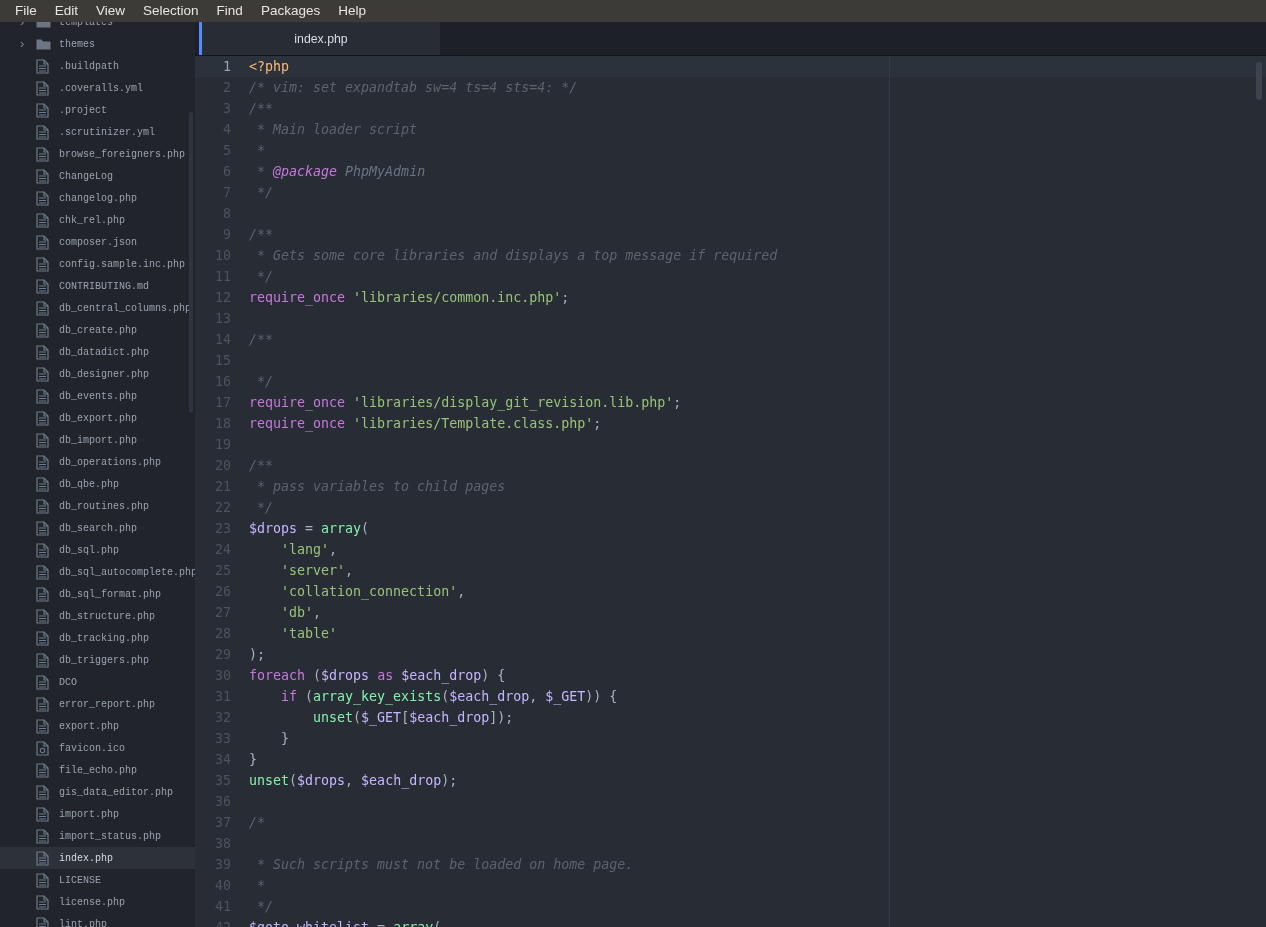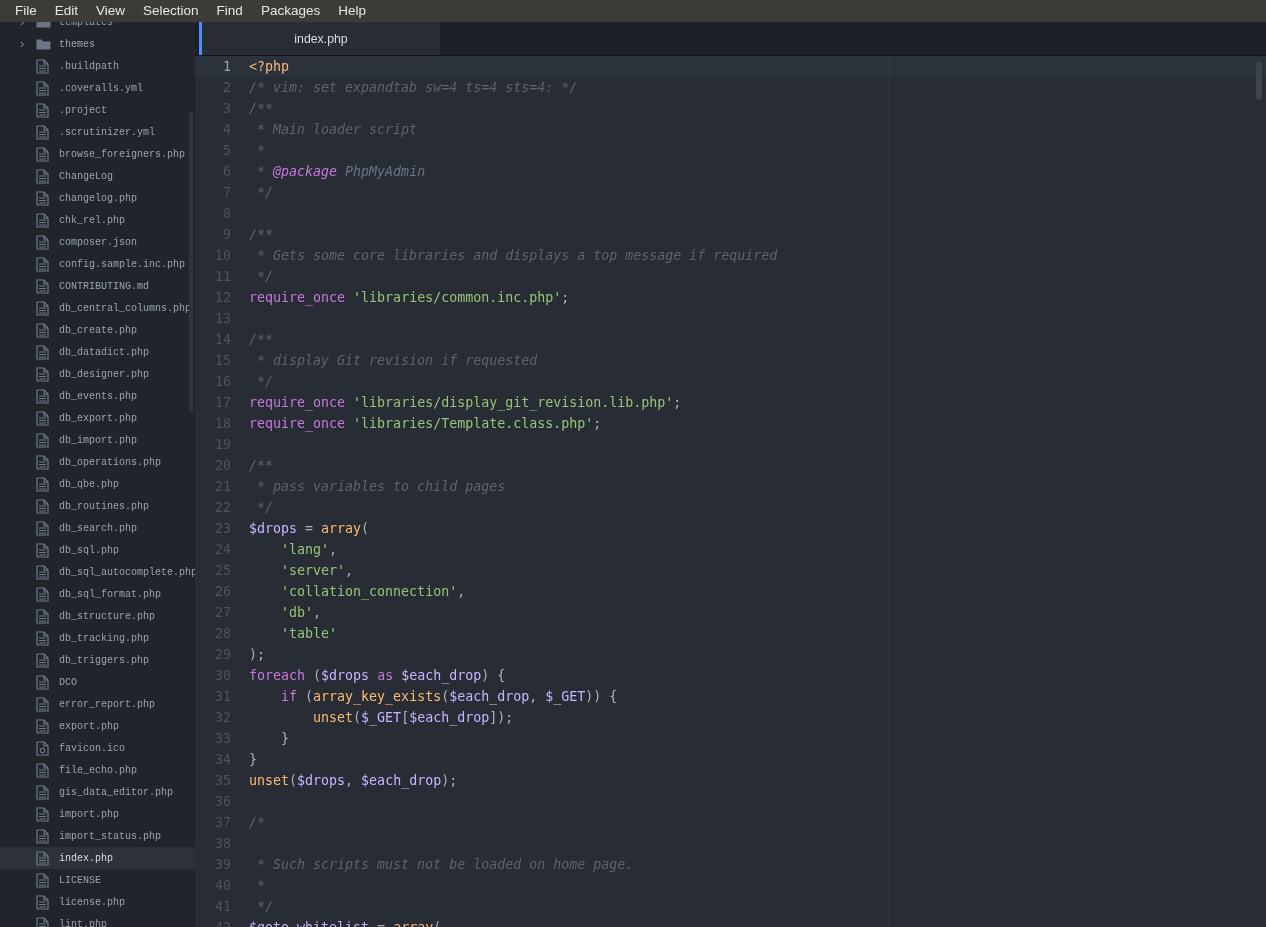--- a/index.html
+++ b/index.html
@@ -45,21 +45,21 @@
   .line { display:flex; height:21px; line-height:21px; white-space:pre; position:relative; }
   .line.active { background:#2c323c; }
   .ln { width:48px; flex:none; text-align:right; padding-right:12px; color:#4b5363; }
   .line.active .ln { color:#9ba3b0; }
   .lt { padding-left:6px; color:#abb2bf; }
 
   .tag { color:#fdba74; }
   .k   { color:#c678dd;text-align:center; }
   .s   { color:#98c379; }
   .v   { color:#c4b5fd; }
-  .f   { color:#fdba74; }
+  .f   { color:#86efac; }
   .c   { color:#5c6370; font-style:italic; }
   .dt  { color:#c678dd; font-style:italic; }
   .cd  { color:#6a7386; font-style:italic; }
   .p   { color:#abb2bf; }
 
   .editor-scrollbar { position:absolute; right:4px; top:6px; width:6px; height:38px;
                       background:#3d4450; border-radius:3px; }
 </style>
 </head>
 <body>
@@ -555,21 +555,21 @@
           <div class="line"><span class="ln">5</span><span class="lt"><span class="c"> *</span></span></div>
           <div class="line"><span class="ln">6</span><span class="lt"><span class="c"> * </span><span class="dt">@package</span><span class="cd"> PhpMyAdmin</span></span></div>
           <div class="line"><span class="ln">7</span><span class="lt"><span class="c"> */</span></span></div>
           <div class="line"><span class="ln">8</span><span class="lt"></span></div>
           <div class="line"><span class="ln">9</span><span class="lt"><span class="c">/**</span></span></div>
           <div class="line"><span class="ln">10</span><span class="lt"><span class="c"> * Gets some core libraries and displays a top message if required</span></span></div>
           <div class="line"><span class="ln">11</span><span class="lt"><span class="c"> */</span></span></div>
           <div class="line"><span class="ln">12</span><span class="lt"><span class="k">require_once</span><span class="p"> </span><span class="s">'libraries/common.inc.php'</span><span class="p">;</span></span></div>
           <div class="line"><span class="ln">13</span><span class="lt"></span></div>
           <div class="line"><span class="ln">14</span><span class="lt"><span class="c">/**</span></span></div>
-          <div class="line"><span class="ln">15</span><span class="lt"><span class="c"> * display Git revision if requested</span></span></div>
+          <div class="line"><span class="ln">15</span></div>
           <div class="line"><span class="ln">16</span><span class="lt"><span class="c"> */</span></span></div>
           <div class="line"><span class="ln">17</span><span class="lt"><span class="k">require_once</span><span class="p"> </span><span class="s">'libraries/display_git_revision.lib.php'</span><span class="p">;</span></span></div>
           <div class="line"><span class="ln">18</span><span class="lt"><span class="k">require_once</span><span class="p"> </span><span class="s">'libraries/Template.class.php'</span><span class="p">;</span></span></div>
           <div class="line"><span class="ln">19</span><span class="lt"></span></div>
           <div class="line"><span class="ln">20</span><span class="lt"><span class="c">/**</span></span></div>
           <div class="line"><span class="ln">21</span><span class="lt"><span class="c"> * pass variables to child pages</span></span></div>
           <div class="line"><span class="ln">22</span><span class="lt"><span class="c"> */</span></span></div>
           <div class="line"><span class="ln">23</span><span class="lt"><span class="v">$drops</span><span class="p"> = </span><span class="f">array</span><span class="p">(</span></span></div>
           <div class="line"><span class="ln">24</span><span class="lt"><span class="p">    </span><span class="s">'lang'</span><span class="p">,</span></span></div>
           <div class="line"><span class="ln">25</span><span class="lt"><span class="p">    </span><span class="s">'server'</span><span class="p">,</span></span></div>

